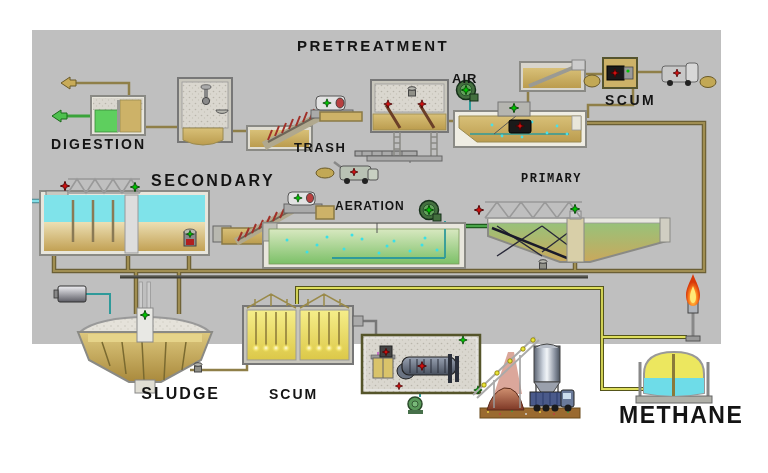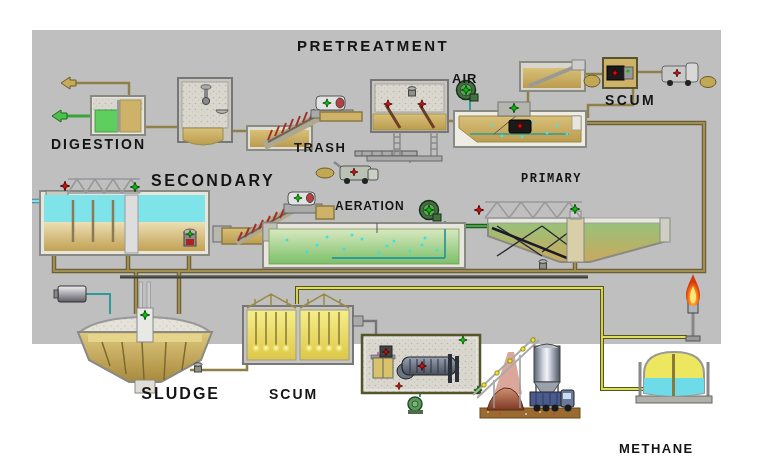--- a/index.html
+++ b/index.html
@@ -12,21 +12,21 @@
   .l-overflow{left:19px;top:107px;font-size:14px;letter-spacing:2px;}
   .l-trash{left:262px;top:111px;font-size:13px;letter-spacing:1.5px;}
   .l-air{left:420px;top:20px;font-size:13px;letter-spacing:1px;margin-top:22px;}
   .l-scum{left:573px;top:63px;font-size:14px;letter-spacing:2.5px;}
   .l-secondary{left:119px;top:143px;font-size:16px;letter-spacing:2.5px;text-align:right;}
   .l-aeration{left:303px;top:170px;font-size:12px;letter-spacing:1px;}
   .l-primary{left:489px;top:143px;font-size:12px;letter-spacing:1.5px;font-family:Liberation Mono, monospace;}
   .l-sludge{left:28px;top:356px;width:160px;text-align:right;font-size:16px;letter-spacing:2px;}
   .l-dryer{left:237px;top:357px;font-size:14px;letter-spacing:2px;}
   .l-dsf{left:356px;top:281px;font-size:15px;letter-spacing:0.5px;}
-  .l-methane{left:587px;top:373px;font-size:13px;letter-spacing:1.5px;margin-top:39px;}
+  .l-methane{left:587px;top:373px;font-size:23px;letter-spacing:1.5px;}
 </style>
 </head>
 <body>
 
 <div id="stage">
   <div id="panel">
 
     <svg id="scene" viewBox="0 0 689 403" xmlns="http://www.w3.org/2000/svg">
       <defs>
         <pattern id="spk" width="6" height="6" patternUnits="userSpaceOnUse">

